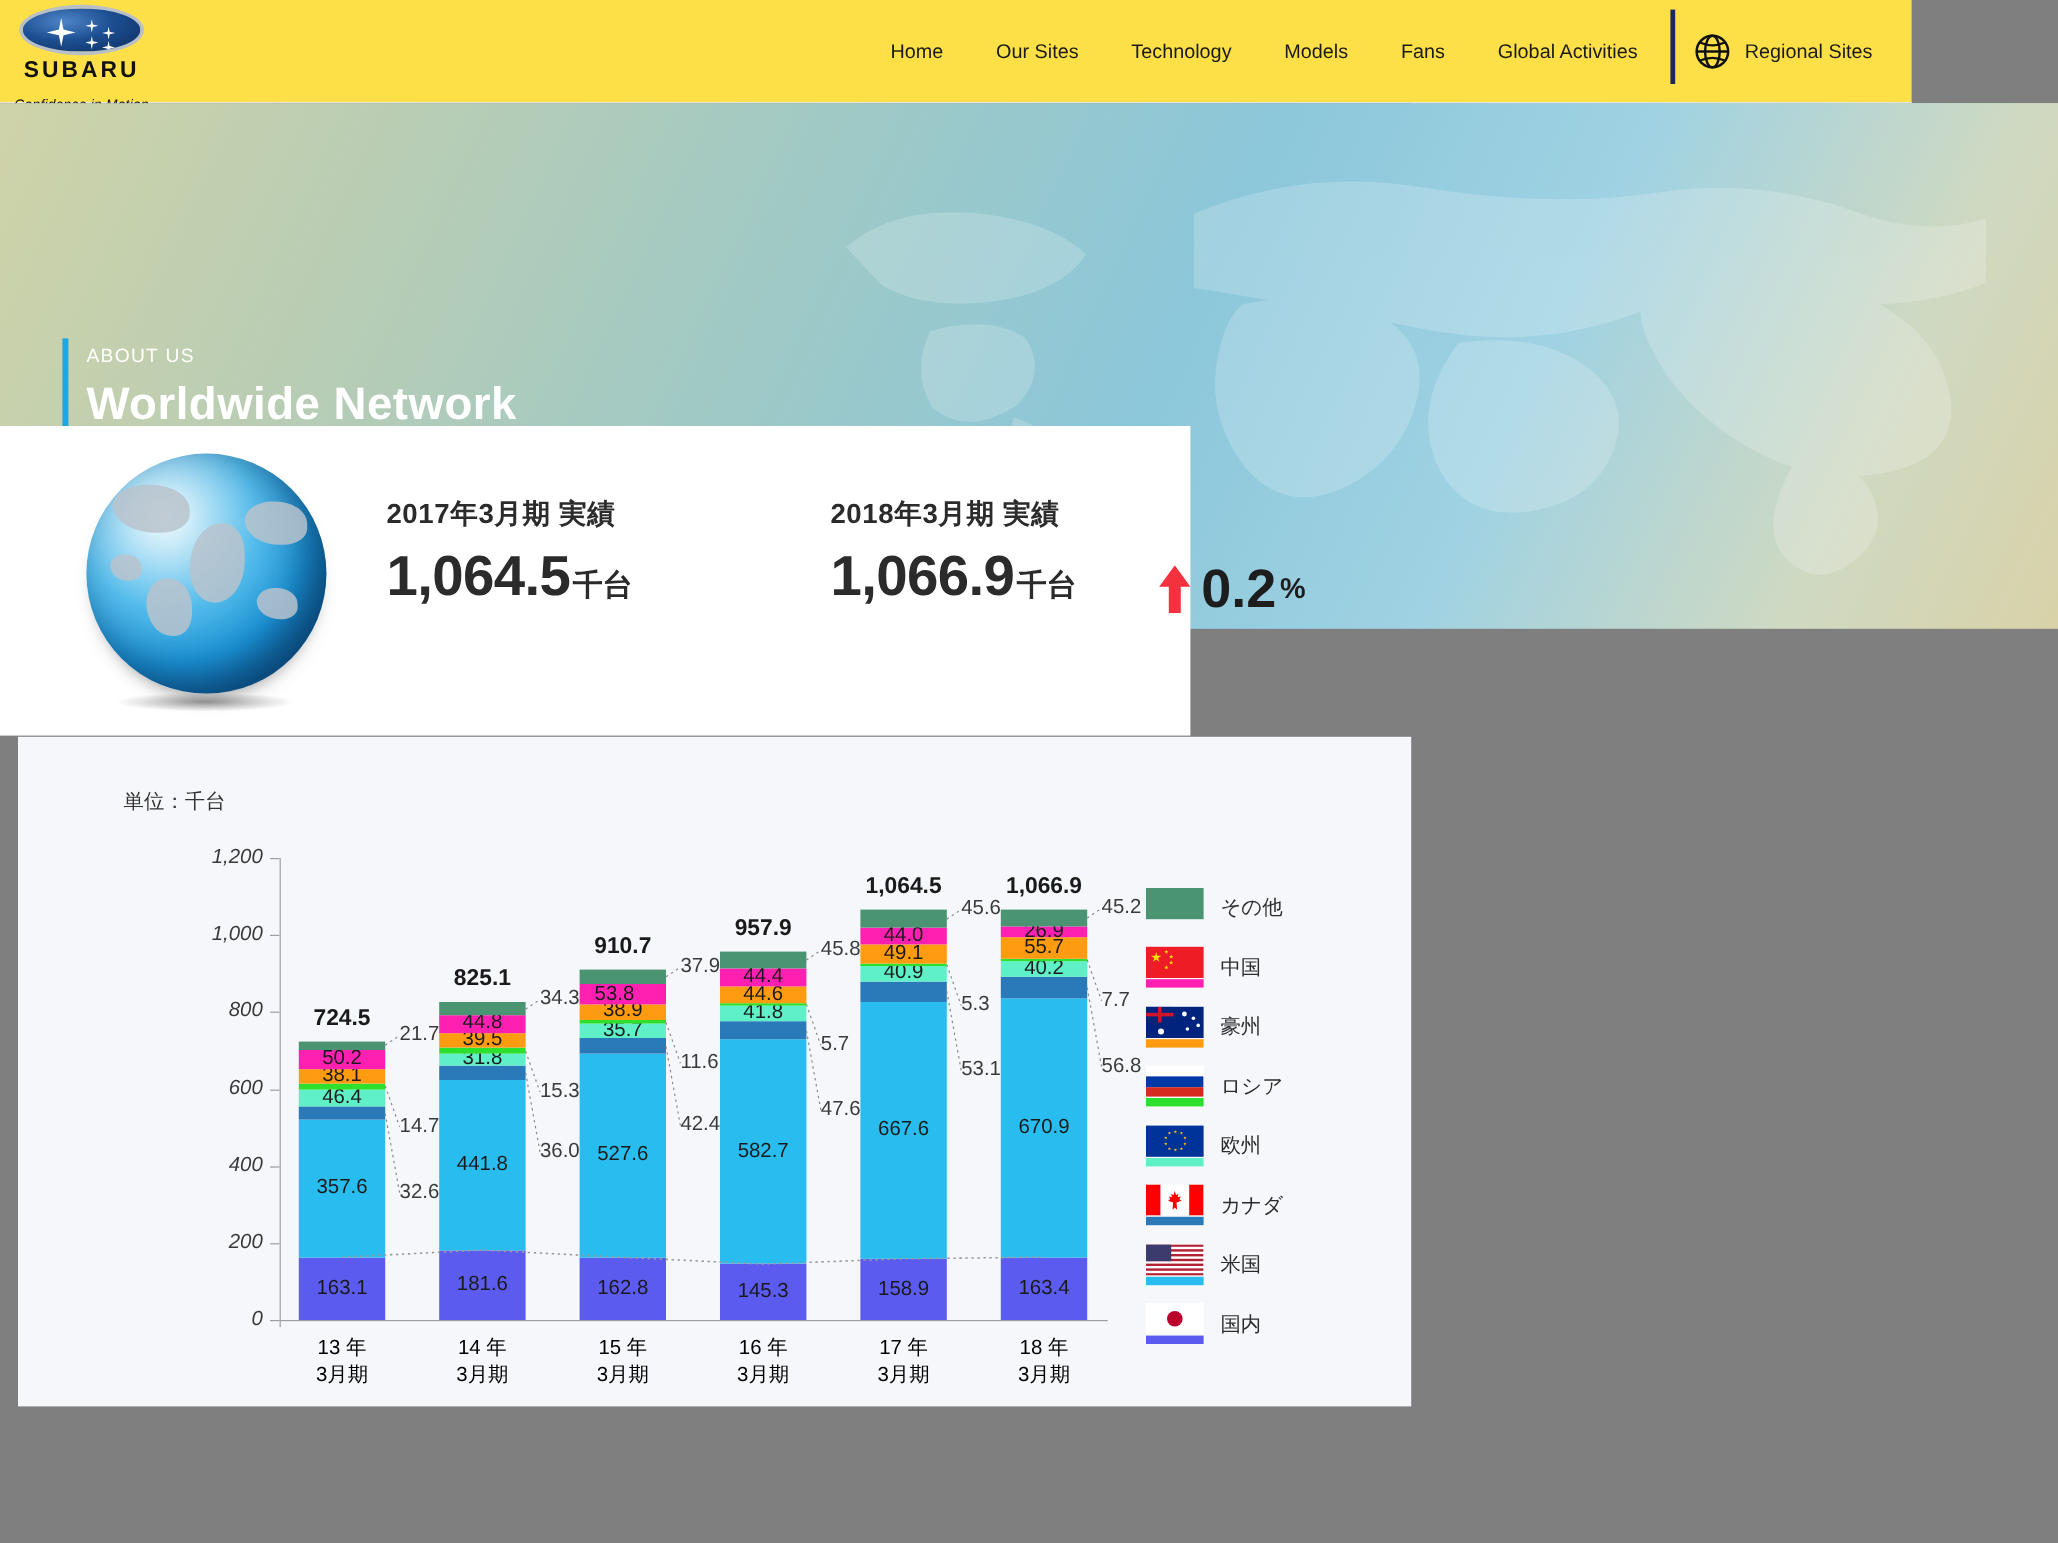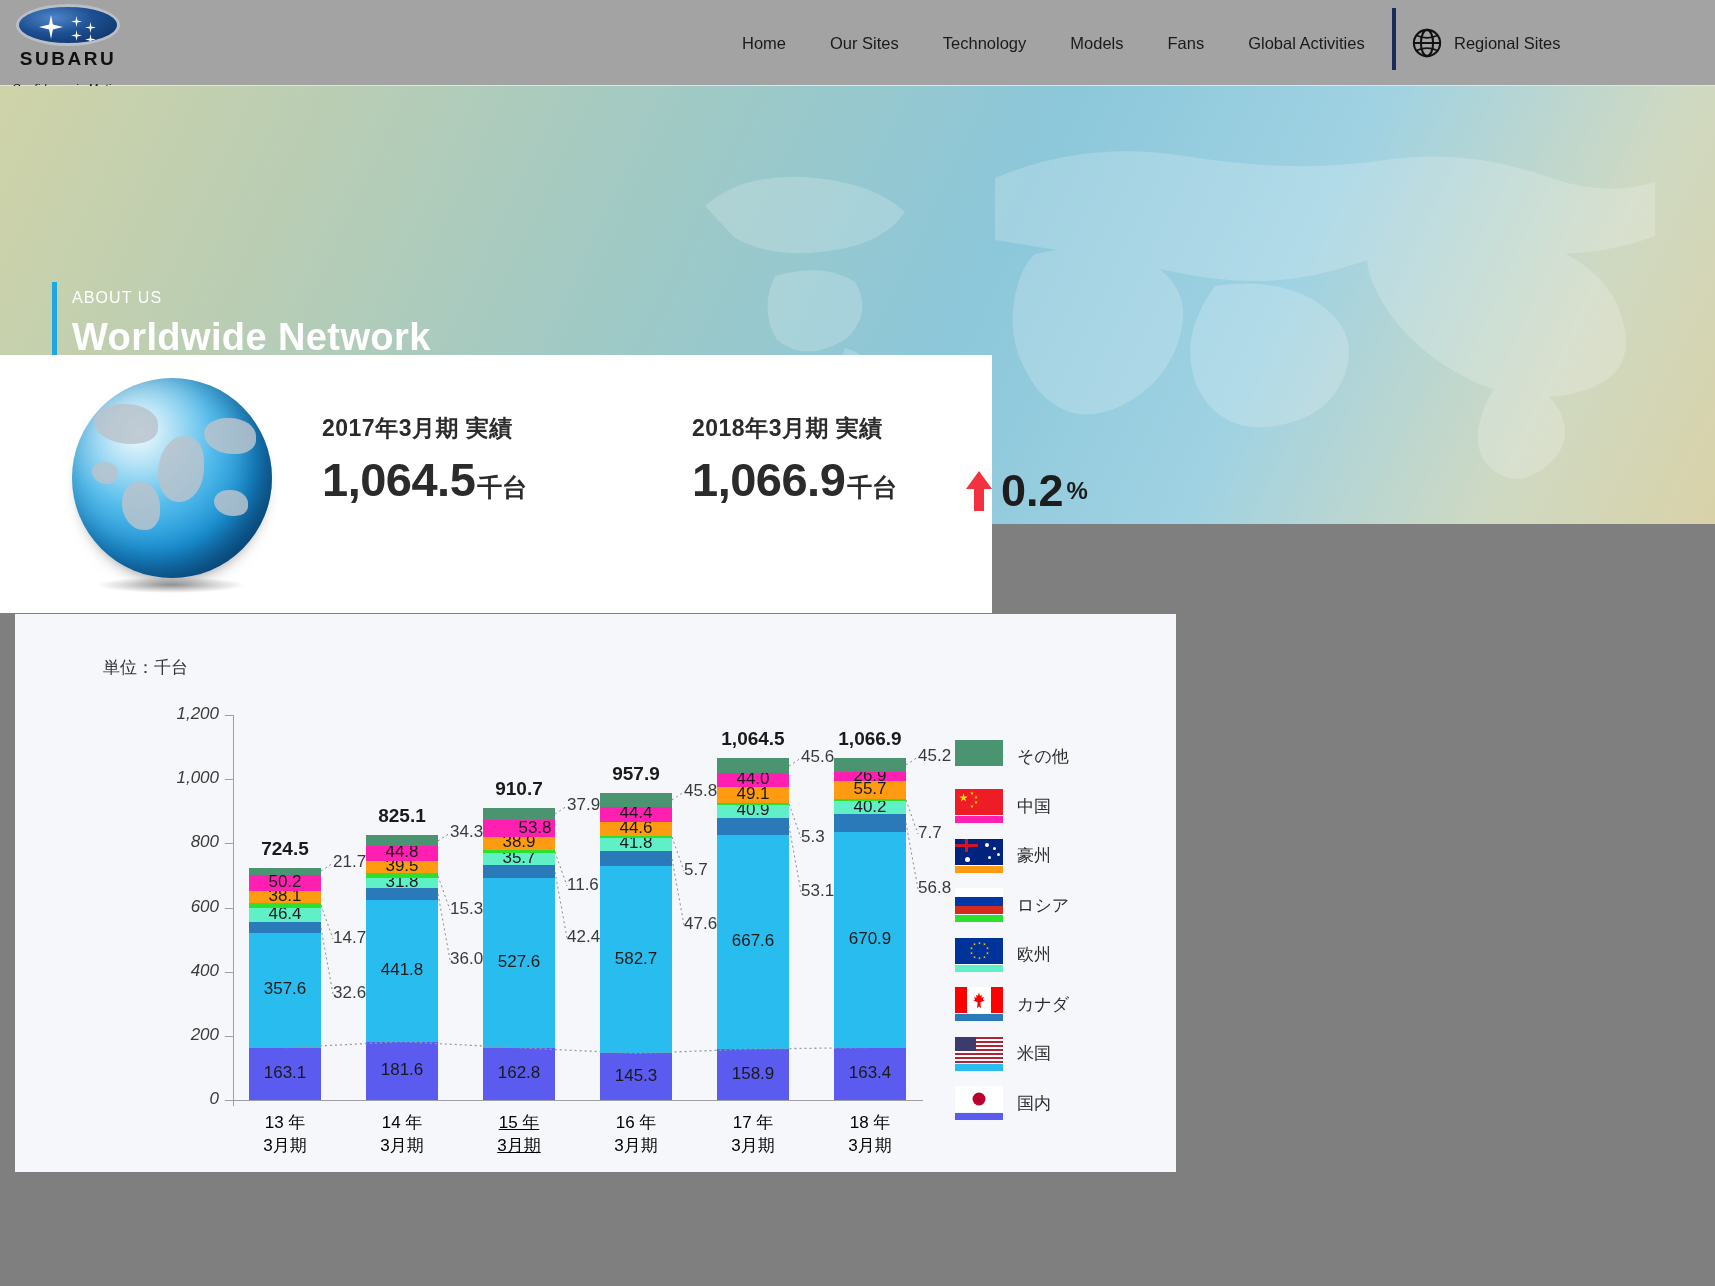--- a/index.html
+++ b/index.html
@@ -9,22 +9,22 @@
     background: #7f7f7f;
     overflow: hidden;
     position: relative;
   }
 
   
   #page { position: absolute; left: 0; top: 0; width: 1715px; height: 1286px; }
 
   
   .header {
-    position: absolute; left: 0; top: 0; width: 1715px; height: 86px;
-    background: #a3a3a3; display: flex; align-items: center;
+    position: absolute; left: 0; top: 0; width: 1593px; height: 86px;
+    background: #fde047; display: flex; align-items: center;
     border-bottom: 1px solid #e3e3e3;
   }
   .logo-wrap { position: absolute; left: 8px; top: 4px; width: 120px; text-align: center; }
   .logo-oval {
     width: 104px; height: 42px; margin: 0 auto;
     border-radius: 50%;
     background: radial-gradient(ellipse at 35% 30%, #4e85c8 0%, #1c4f91 45%, #0d2b5c 100%);
     border: 3px solid #b9bfc6;
     position: relative; overflow: hidden;
   }
@@ -360,28 +360,28 @@
         <div class="bar-seg" style="left: 468px; top: 239.44px; width: 72px; height: 11.4538px; background: rgb(95, 240, 200);"></div>
         <div class="seg-label" style="left: 449px; top: 234.166px;">35.7</div>
         <div class="bar-seg" style="left: 468px; top: 235.718px; width: 72px; height: 3.72167px; background: rgb(46, 224, 46);"></div>
         <div class="out-label" style="left: 552px; top: 260.579px;">11.6</div>
         <svg style="position:absolute;left:540px;top:235.57874999999996px;width:14px;height:38px;overflow:visible;pointer-events:none;">
           <line x1="0" y1="2" x2="12" y2="36" stroke="#8a8a8a" stroke-width="1" stroke-dasharray="2,3"></line>
         </svg>
         <div class="bar-seg" style="left: 468px; top: 223.237px; width: 72px; height: 12.4804px; background: rgb(255, 155, 17);"></div>
         <div class="seg-label" style="left: 449px; top: 218.478px;">38.9</div>
         <div class="bar-seg" style="left: 468px; top: 205.977px; width: 72px; height: 17.2608px; background: rgb(255, 32, 178);"></div>
-        <div class="seg-label" style="left: 465px; top: 203.607px;">53.8</div>
+        <div class="seg-label" style="left: 442px; top: 203.607px;">53.8</div>
         <div class="bar-seg" style="left: 468px; top: 193.817px; width: 72px; height: 12.1596px; background: rgb(74, 148, 113);"></div>
         <div class="out-label" style="left: 552px; top: 180.897px;">37.9</div>
         <svg style="position:absolute;left:540px;top:189.89687499999997px;width:14px;height:12px;overflow:visible;pointer-events:none;">
           <line x1="0" y1="10" x2="12" y2="2" stroke="#8a8a8a" stroke-width="1" stroke-dasharray="2,3"></line>
         </svg>
         <div class="bar-total" style="left: 444px; top: 163.817px;">910.7</div>
-        <div class="xlab" style="left: 444px; top: 498px; text-decoration: underline;"><span>15 年</span><br><span>3月期</span></div>
+        <div class="xlab" style="left: 444px; top: 498px;"><span>15 年</span><br><span>3月期</span></div>
         <div class="bar-seg" style="left: 585px; top: 439.383px; width: 72px; height: 46.6171px; background: rgb(91, 91, 240);"></div>
         <div class="seg-label" style="left: 566px; top: 451.691px;">145.3</div>
         <div class="bar-seg" style="left: 585px; top: 252.433px; width: 72px; height: 186.95px; background: rgb(41, 189, 239);"></div>
         <div class="seg-label" style="left: 566px; top: 334.908px;">582.7</div>
         <div class="bar-seg" style="left: 585px; top: 237.162px; width: 72px; height: 15.2717px; background: rgb(42, 122, 185);"></div>
         <div class="out-label" style="left: 669px; top: 299.798px;">47.6</div>
         <svg style="position:absolute;left:657px;top:242.7975px;width:14px;height:70px;overflow:visible;pointer-events:none;">
           <line x1="0" y1="2" x2="12" y2="68" stroke="#8a8a8a" stroke-width="1" stroke-dasharray="2,3"></line>
         </svg>
         <div class="bar-seg" style="left: 585px; top: 223.751px; width: 72px; height: 13.4108px; background: rgb(95, 240, 200);"></div>

